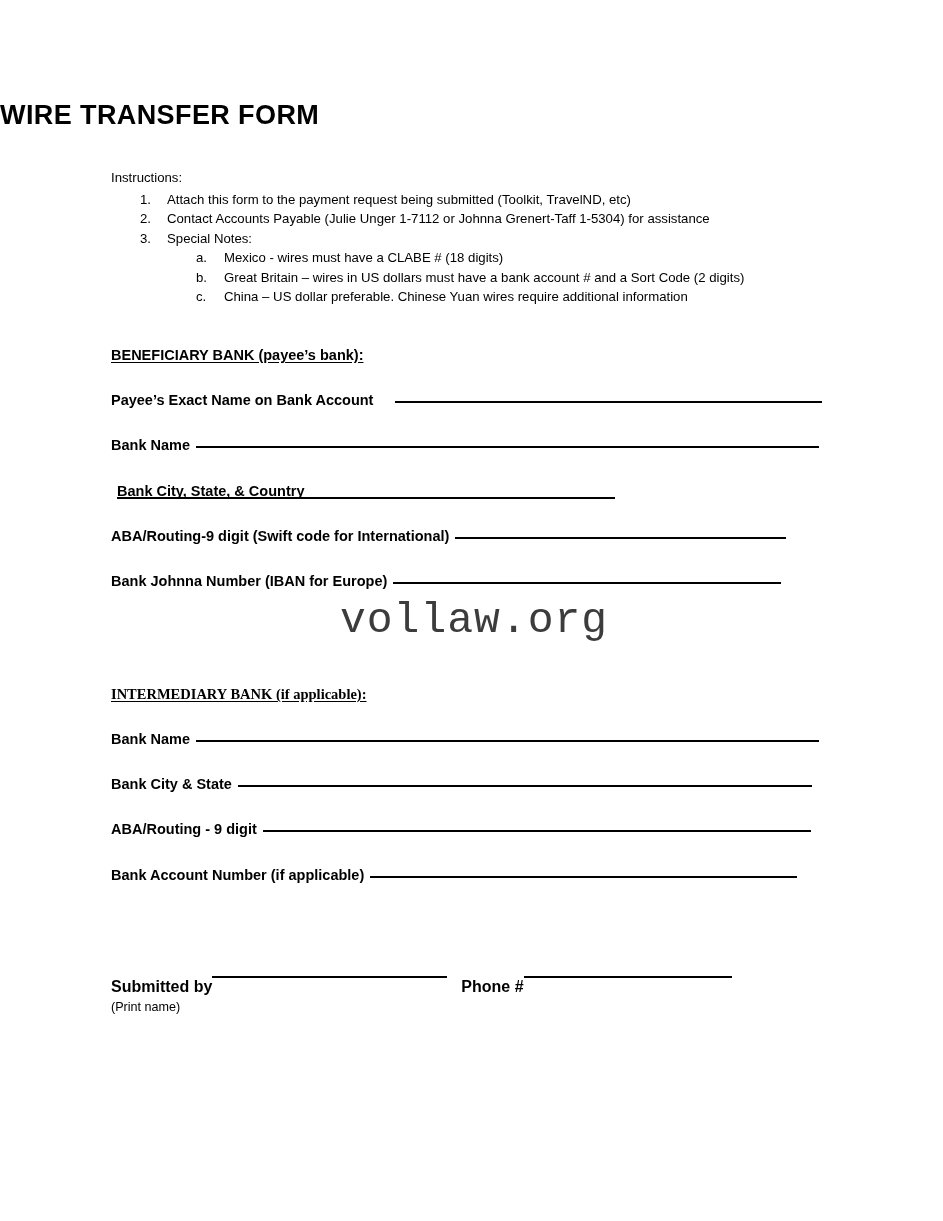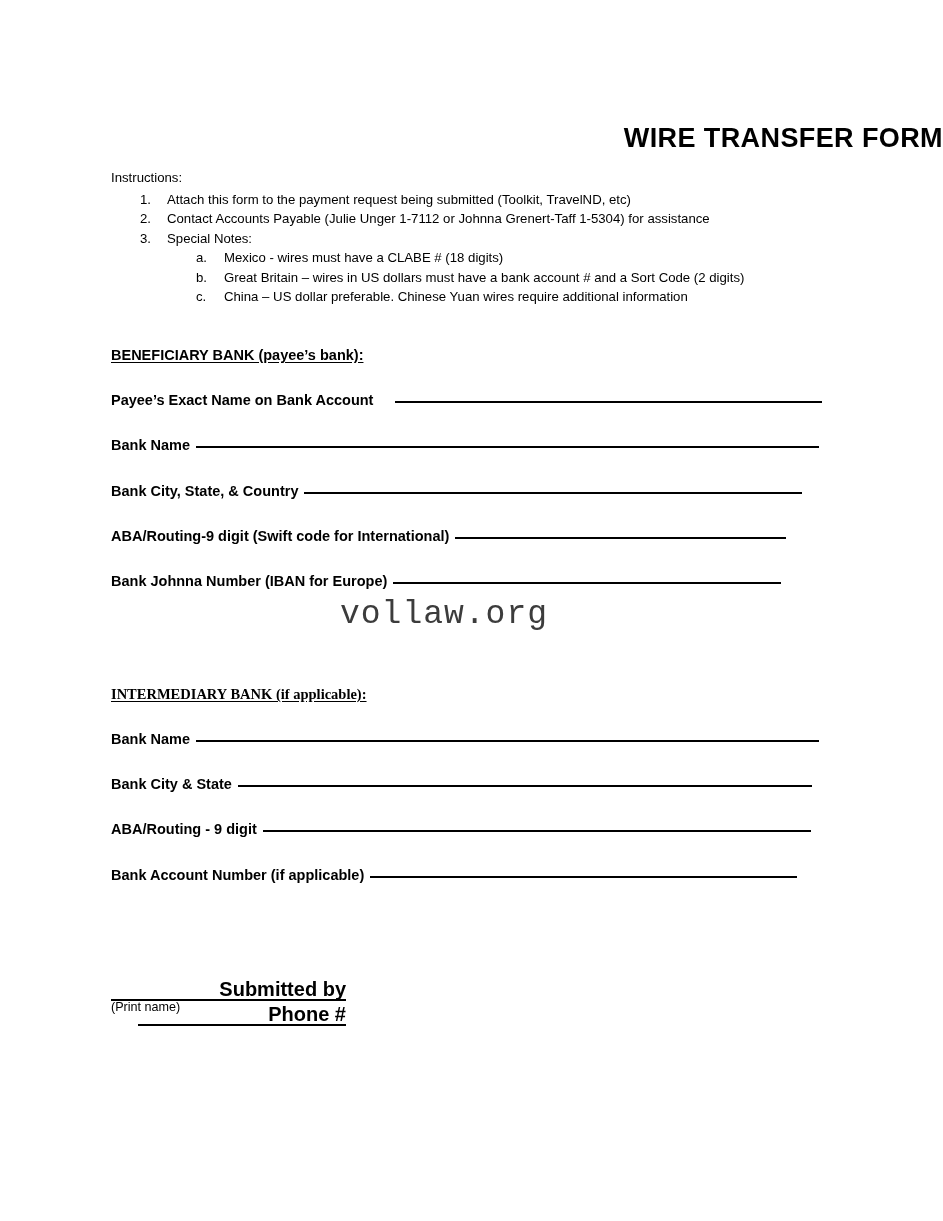--- a/index.html
+++ b/index.html
@@ -17,24 +17,24 @@
   }
   .page {
     position: absolute;
     inset: 0;
     background: #ffffff;
   }
 
   
   .doc-title {
     position: absolute;
-    top: 124px;
+    top: 101px;
     left: 0;
     width: 943px;
-    text-align: right;
+    text-align: left;
     font-size: 27px;
     font-weight: bold;
     letter-spacing: 0.4px;
     line-height: 1.1;
   }
 
   
   .instructions {
     position: absolute;
     top: 168px;
@@ -113,38 +113,37 @@
     position: relative;
     top: -2px;
   }
 
   
   .watermark {
     position: absolute;
     left: 340px;
     top: 596px;
     font-family: "Liberation Mono", "DejaVu Sans Mono", monospace;
-    font-size: 33px;
+    font-size: 43px;
     letter-spacing: 1px;
     color: #3c3c3c;
     white-space: nowrap;
     text-align: center;
   }
 
   
   .signature-row {
     position: absolute;
     left: 111px;
     top: 978px;
     display: flex;
-    align-items: flex-end;
-    font-size: 20px;
-    font-weight: bold;
-    white-space: nowrap;
-    flex-direction: column;
+    align-items: flex-start;
+    font-size: 16px;
+    font-weight: bold;
+    white-space: nowrap;
   }
   .sig-rule {
     border-bottom: 2.2px solid #000;
     height: 0;
     position: relative;
     top: -2px;
   }
   .sig-gap {
     display: inline-block;
   }
@@ -202,21 +201,21 @@
   <div class="field-row" style="top:392px;gap:16px;">
     <span class="field-label">Payee’s Exact Name on Bank Account</span>
     <span class="field-rule" style="width:427px;"></span>
   </div>
 
   <div class="field-row" style="top:437px;">
     <span class="field-label">Bank Name</span>
     <span class="field-rule" style="width:623px;"></span>
   </div>
 
-  <div class="field-row" style="top:483px;">
+  <div class="field-row" style="top:483px;flex-direction:column;">
     <span class="field-label">Bank City, State, &amp; Country</span>
     <span class="field-rule" style="width:498px;"></span>
   </div>
 
   <div class="field-row" style="top:528px;">
     <span class="field-label">ABA/Routing-9 digit (Swift code for International)</span>
     <span class="field-rule" style="width:331px;"></span>
   </div>
 
   <div class="field-row" style="top:573px;">

